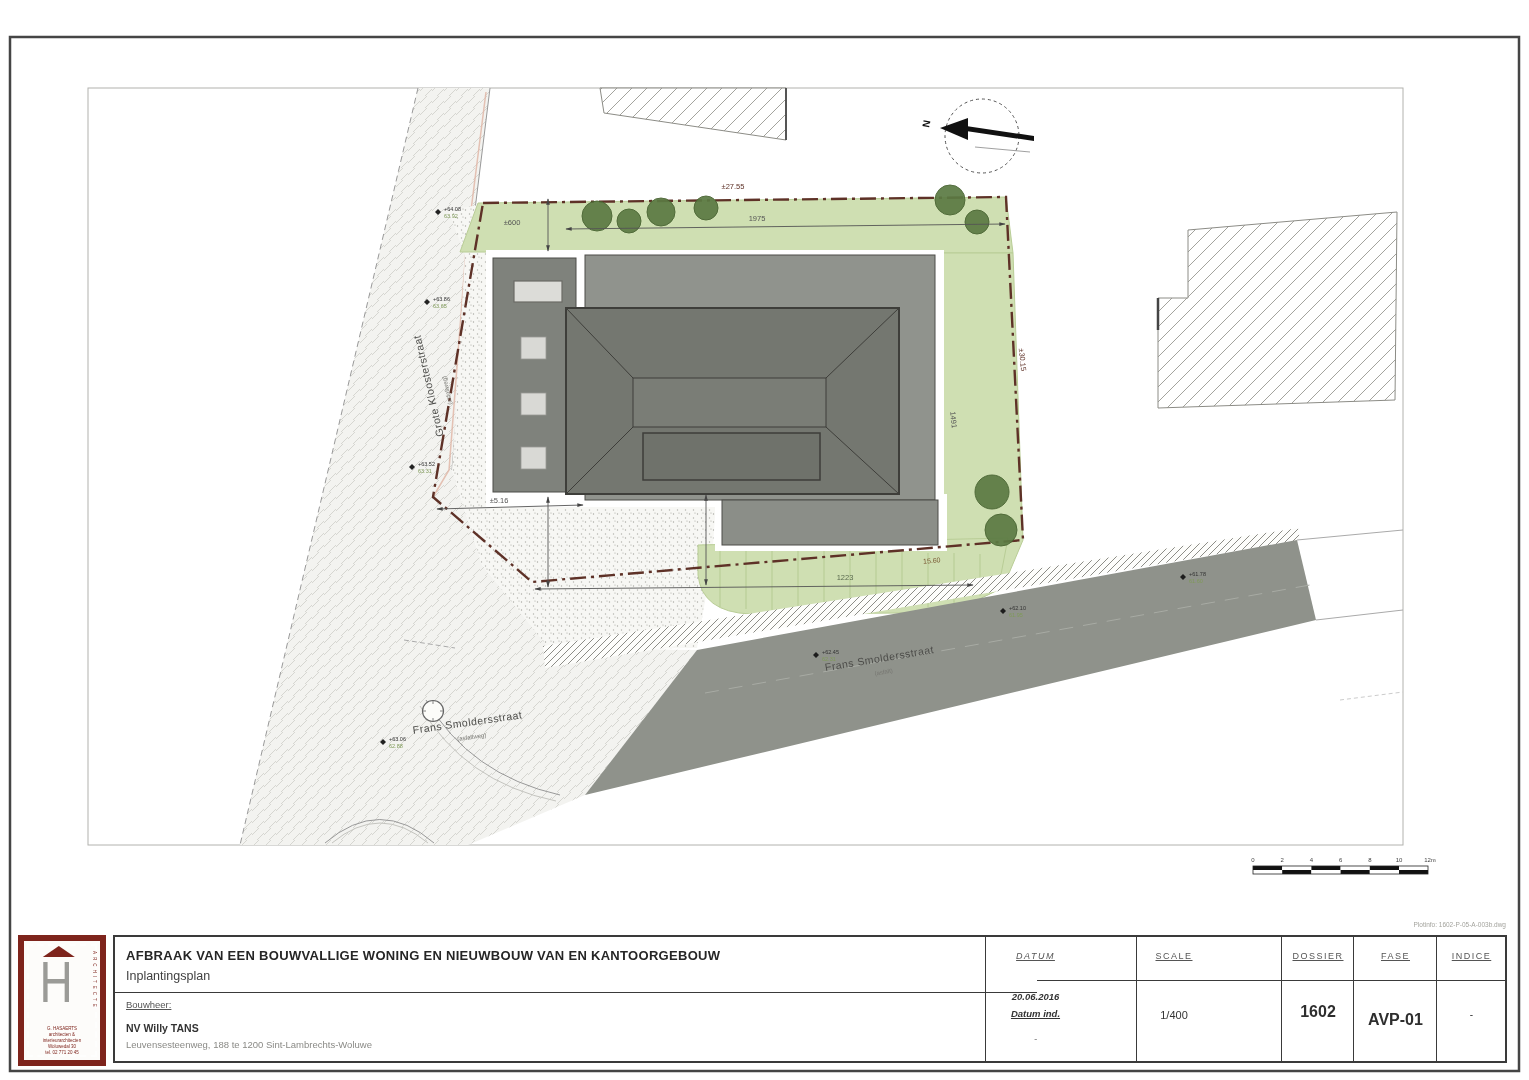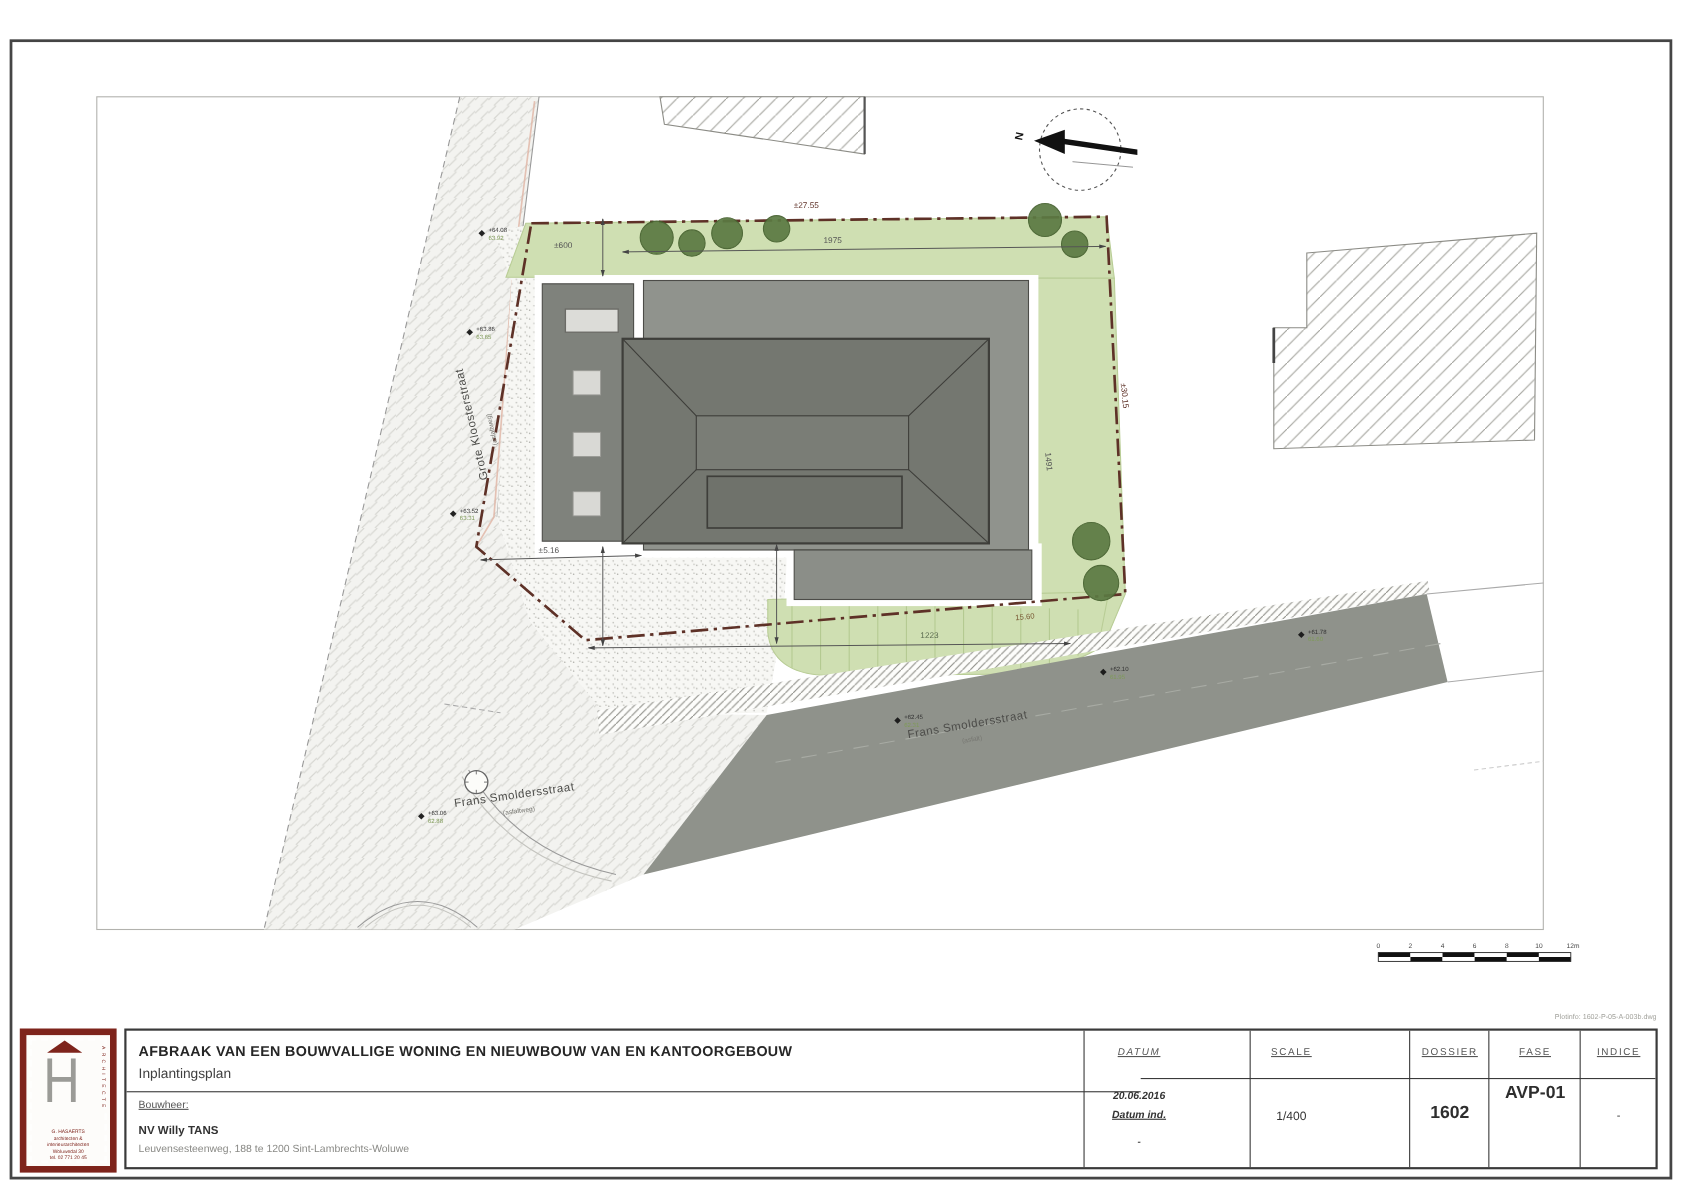--- a/index.html
+++ b/index.html
@@ -286,21 +286,21 @@
   <div class="tb-col" style="left:1021px;width:74px;">
     <div class="tb-h">SCALE</div>
     <div class="tb-v" style="top:72px;font-size:11px;">1/400</div>
   </div>
   <div class="tb-col" style="left:1166px;width:72px;">
     <div class="tb-h">DOSSIER</div>
     <div class="tb-v" style="top:66px;font-size:16px;font-weight:bold;color:#2e2e2e;">1602</div>
   </div>
   <div class="tb-col" style="left:1238px;width:83px;">
     <div class="tb-h">FASE</div>
-    <div class="tb-v" style="top:48px;font-size:16px;font-weight:bold;color:#2e2e2e;">AVP-01</div>
+    <div class="tb-v" style="top:74px;font-size:16px;font-weight:bold;color:#2e2e2e;">AVP-01</div>
   </div>
   <div class="tb-col" style="left:1321px;width:69px;">
     <div class="tb-h">INDICE</div>
     <div class="tb-v" style="top:72px;font-size:10px;">-</div>
   </div>
 </div>
 
 </div>
 
 </body></html>

